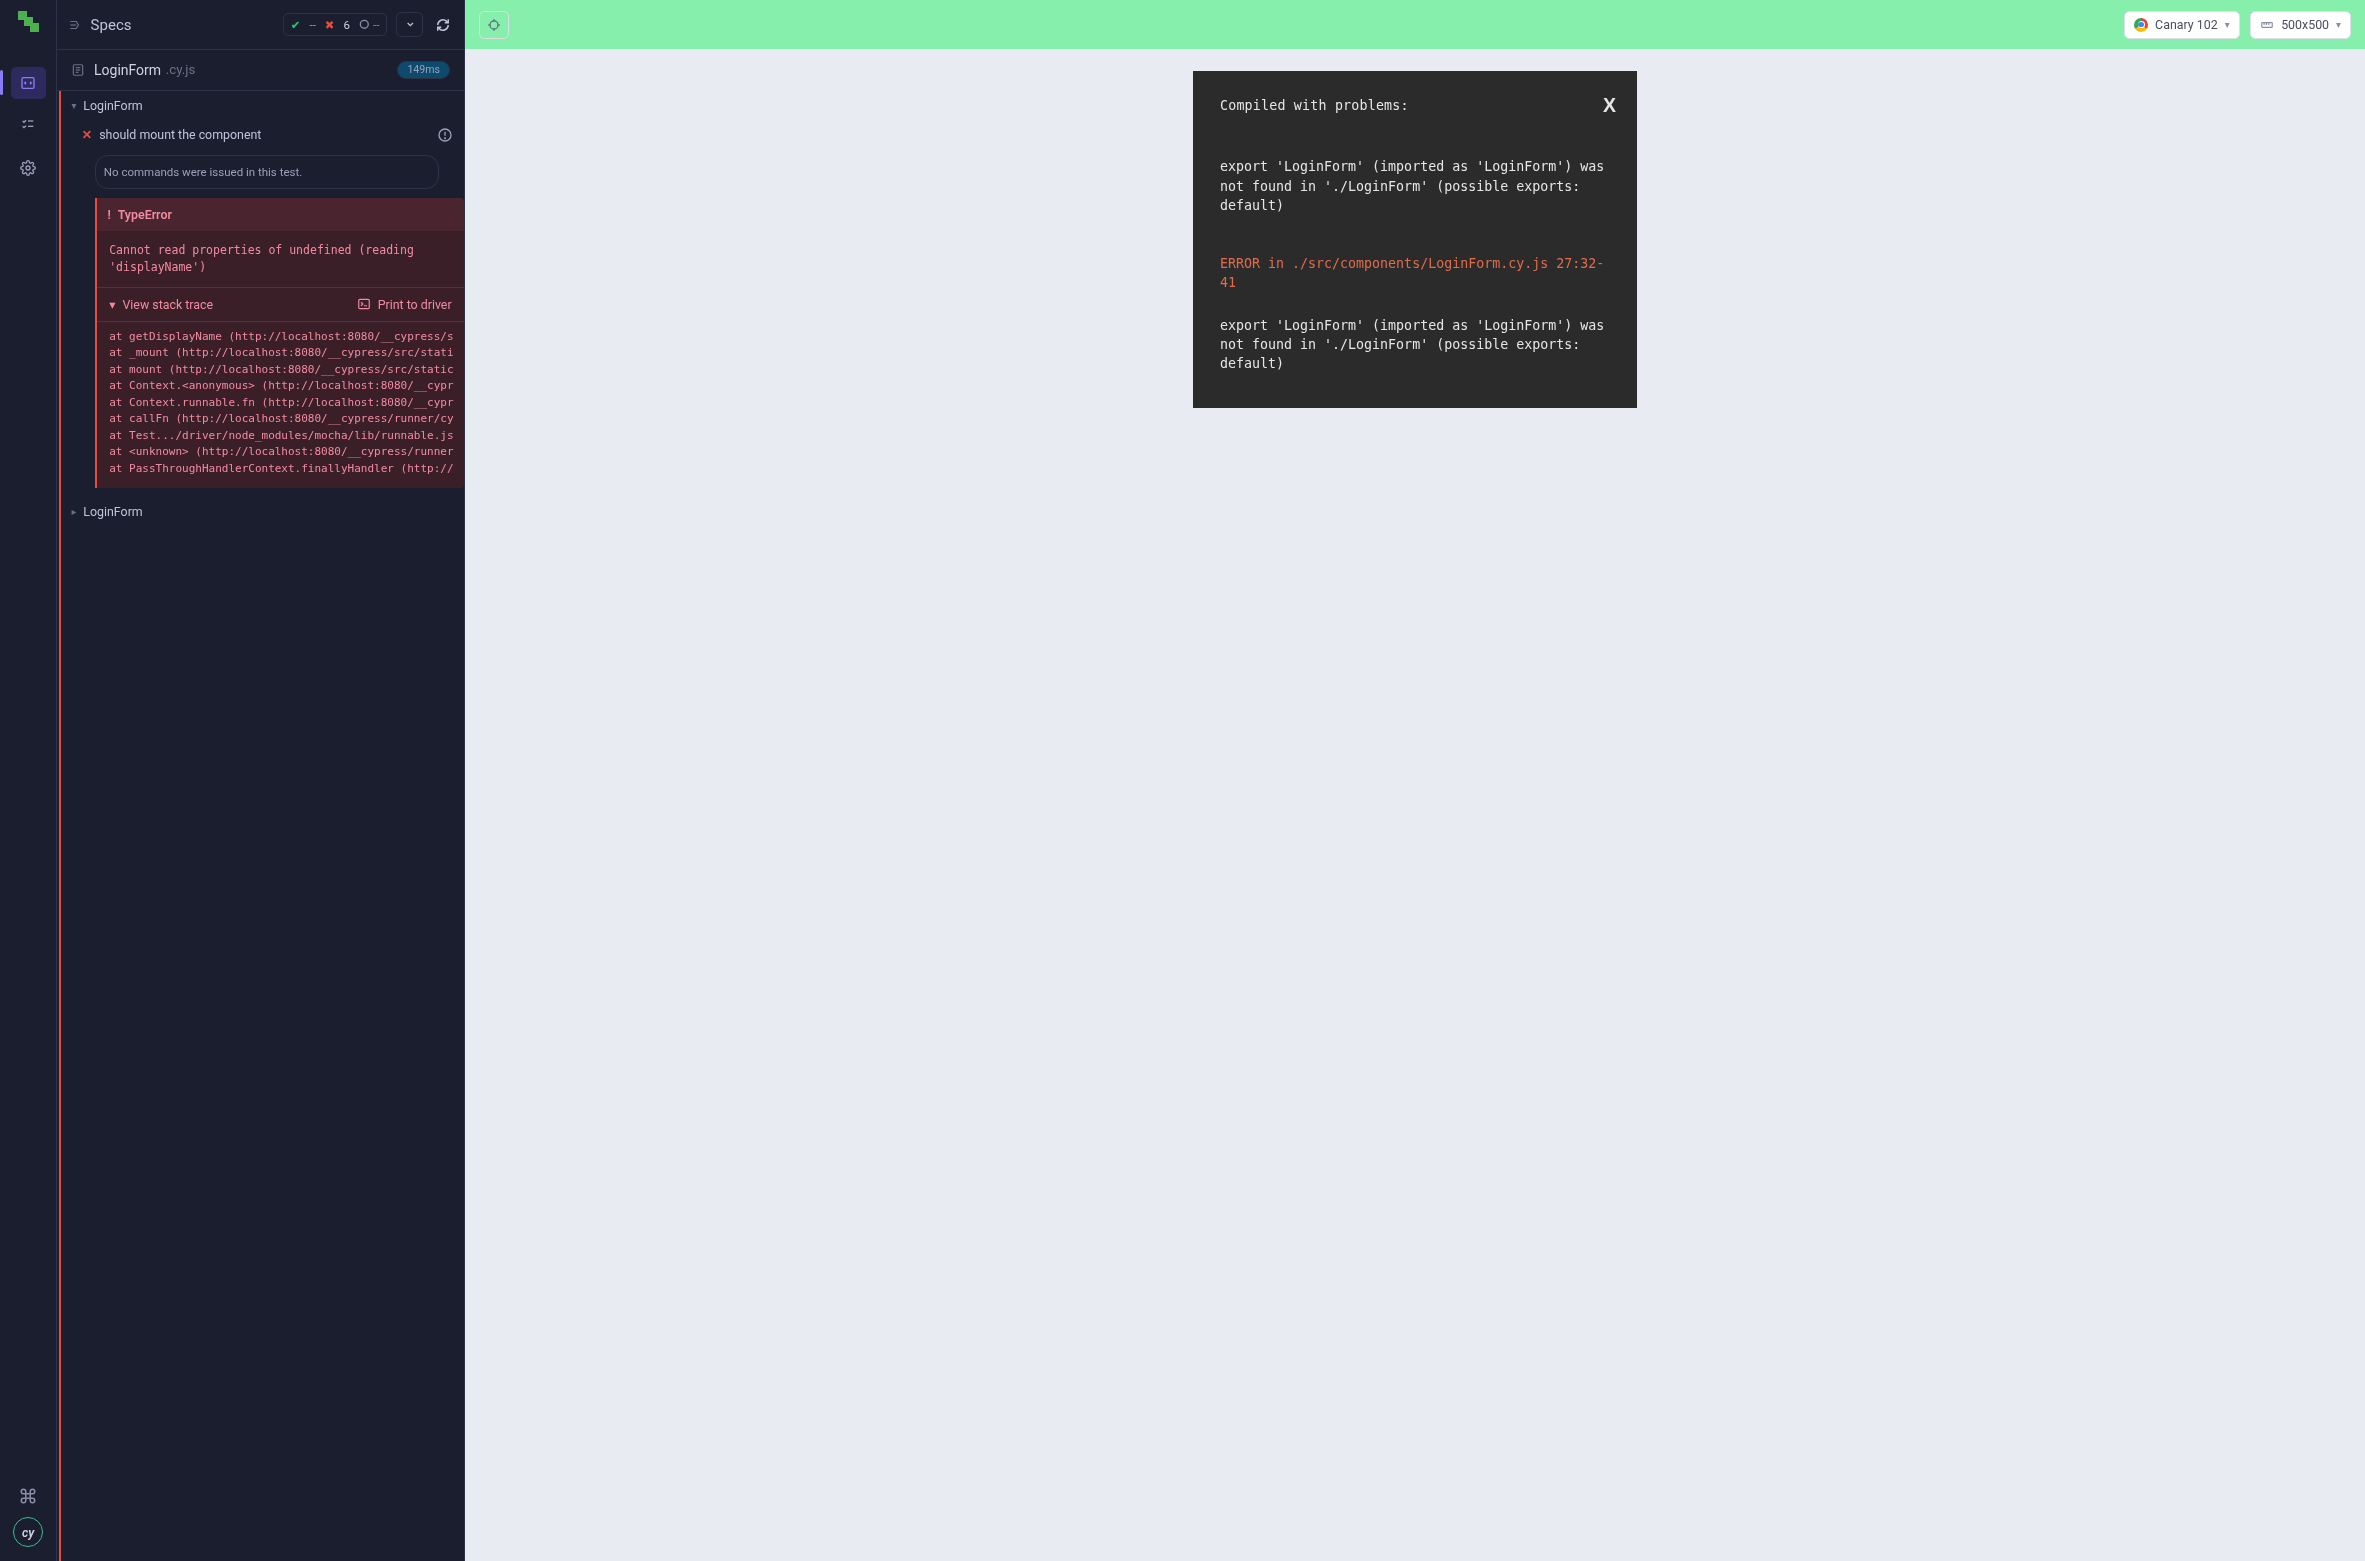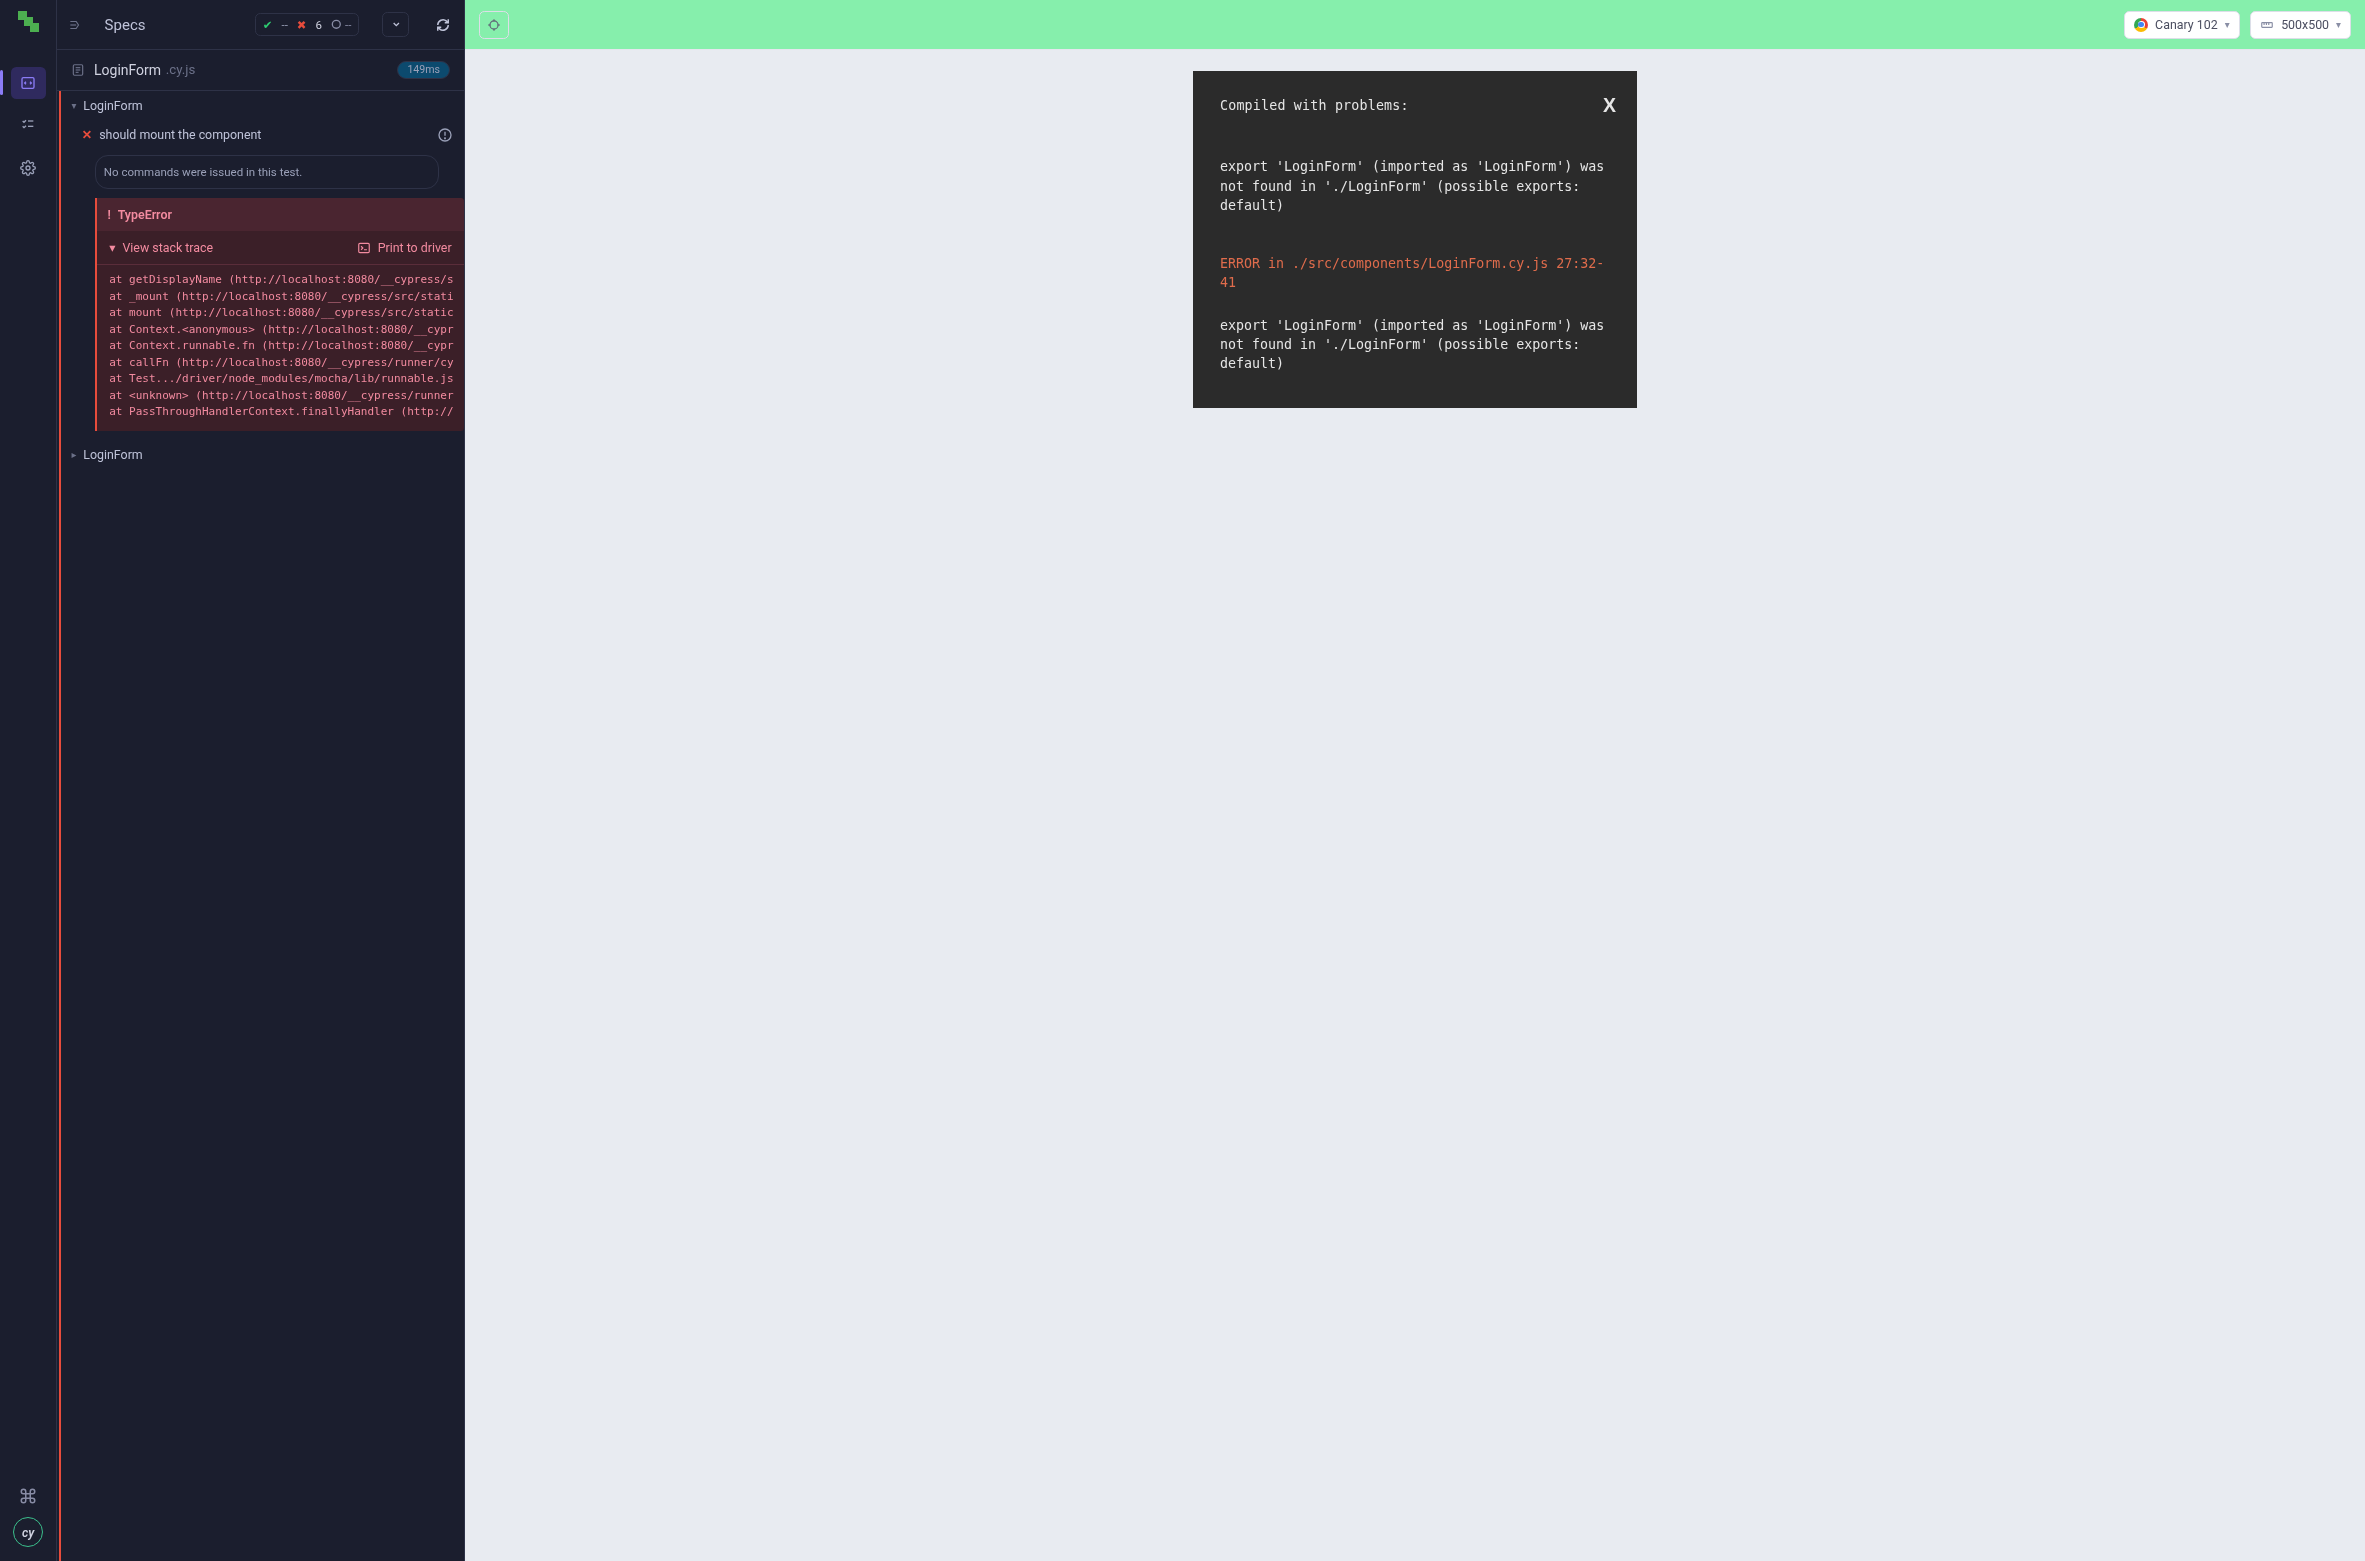--- a/index.html
+++ b/index.html
@@ -70,21 +70,21 @@
     width: 408px;
     background:#1b1e2e;
     display:flex; flex-direction:column;
     flex-shrink:0;
     border-right: 0.9px solid #2e3247;
   }
   .rep-top {
     height:50px;
     display:flex; align-items:center;
     padding: 0 10.6px;
-    gap:23px;
+    gap:9px;
     border-bottom: 0.9px solid #2e3247;
   }
   .rep-top .crumb-icon { color:#6b7088; }
   .rep-top .title { font-size:15px; color:#bfc3d9; }
   .rep-top .spacer { flex:1; }
   .status-pill {
     display:flex; align-items:center; gap:9px;
     border:0.9px solid #2e3247; border-radius:5.3px;
     padding:3.5px 7px;
     font-size:11.5px;
@@ -368,20 +368,21 @@
           </svg>
       </span>
     </div>
     <div class="no-cmd">No commands were issued in this test.</div>
 
     <div class="err-block">
       <div class="err-head">
         <span>!</span>
         <span>TypeError</span>
       </div>
+      <div class="err-msg">Cannot read properties of undefined (reading 'displayName')</div>
       <div class="err-actions">
         <div class="left">
           <span>▾</span>
           <span>View stack trace</span>
         </div>
         <div class="right">
           <svg width="14" height="14" viewBox="0 0 24 24" fill="none" stroke="currentColor" stroke-width="2">
               <rect x="3" y="4" width="18" height="16" rx="2"></rect>
               <path d="M7 9l3 3-3 3"></path>
               <line x1="12" y1="15" x2="17" y2="15"></line>

